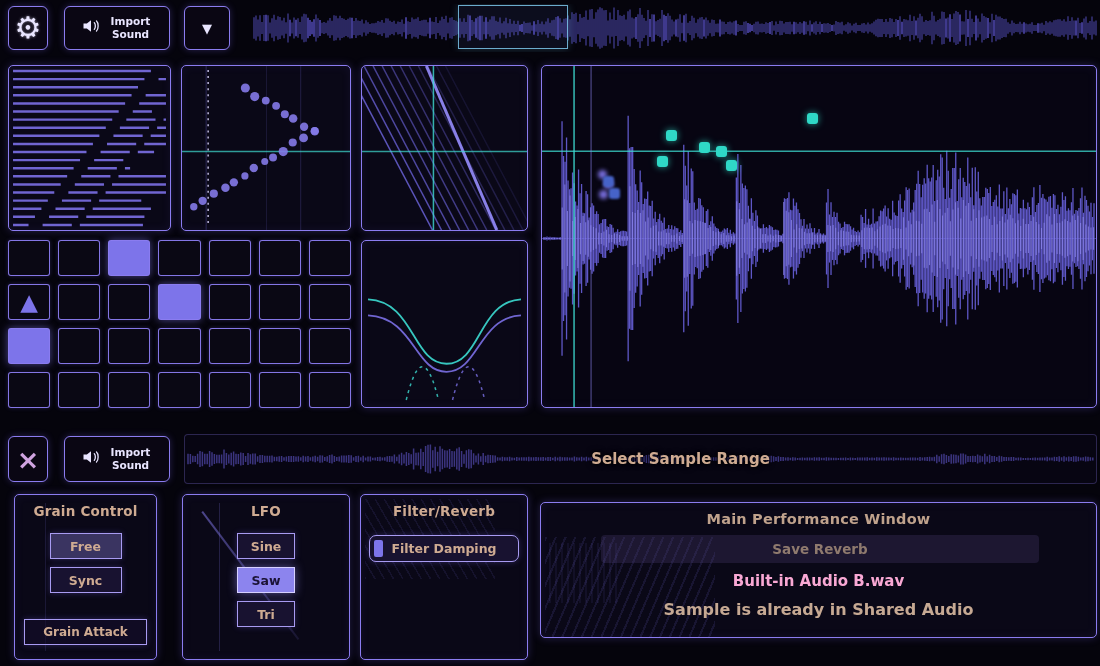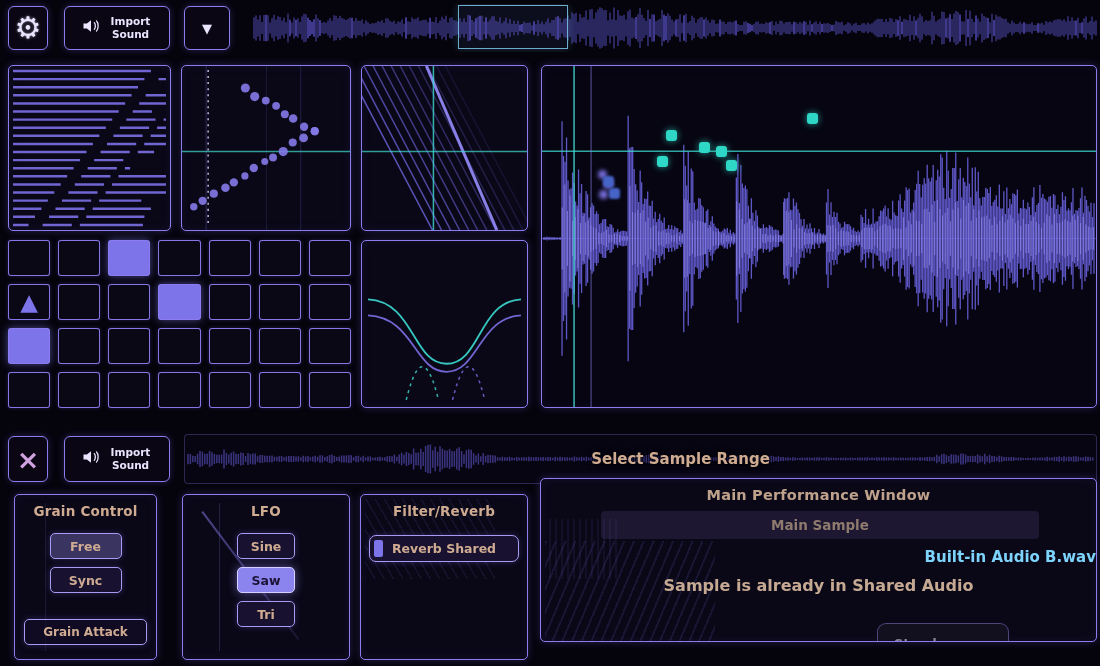--- a/index.html
+++ b/index.html
@@ -58,28 +58,28 @@
                border:1px solid rgba(139,124,240,.28);border-radius:4px;background:#070512;cursor:pointer;}
   #range-strip svg{position:absolute;inset:0;width:100%;height:100%;}
   #range-label{position:absolute;top:50%;left:50%;transform:translate(calc(-50% + 40px),-50%);
                color:var(--text-warm,#cfab92);font-weight:bold;font-size:15px;white-space:nowrap;
                text-shadow:0 0 6px #000,0 0 3px #000;}
 
   
   #grain-panel{left:14px;top:494px;width:143px;height:166px;}
   #lfo-panel{left:182px;top:494px;width:168px;height:166px;}
   #fr-panel{left:360px;top:494px;width:168px;height:166px;}
-  #perf-panel{left:540px;top:478px;width:557px;height:164px;}
+  #perf-panel{left:540px;top:502px;width:557px;height:136px;}
 
   .panel-title{position:absolute;top:8px;left:0;right:0;text-align:center;
                color:var(--text-warm,#cfab92);font-weight:bold;font-size:13.5px;letter-spacing:.2px;}
   .perf-title{font-size:14.5px;color:#bfa28c;}
 
   .btn{position:absolute;display:flex;align-items:center;justify-content:center;
-       border:1.5px solid #a89bf2;border-radius:5px;background:#181230;
+       border:1.5px solid #a89bf2;border-radius:0;background:#181230;
        color:var(--text-warm,#cfab92);font-weight:bold;font-size:12.5px;cursor:pointer;
        box-shadow:0 0 6px rgba(123,104,238,.3);}
   .pill{left:50%;transform:translateX(-50%);width:72px;height:26px;}
   #btn-free{top:38px;background:#3a3461;}
   #btn-sync{top:72px;}
   #btn-attack{left:9px;right:9px;top:124px;height:26px;background:rgba(22,15,45,.55);font-size:12px;}
 
   #btn-sine{top:38px;width:58px;}
   #btn-saw{top:72px;width:58px;background:var(--active-btn-bg,#8c84ee);color:#1b1335;border-color:#d6d0ff;
            box-shadow:0 0 10px rgba(140,132,238,.6);}
@@ -88,21 +88,21 @@
   .slider-btn{left:8px;right:8px;height:27px;border-radius:7px;}
   #btn-damp{top:40px;}
   #btn-size{top:84px;left:14px;right:14px;}
   .handle{position:absolute;left:4px;top:4px;bottom:4px;width:9px;border-radius:2px;
           background:var(--accent-fill,#7d74ea);}
   #btn-size .handle{width:5px;}
 
   #save-bar{position:absolute;left:60px;right:57px;top:32px;height:28px;background:rgba(78,64,120,.28);
             border-radius:4px;display:flex;align-items:center;justify-content:center;
             color:var(--text-warm-dim,#8f7a6e);font-weight:bold;font-size:13.5px;cursor:pointer;}
-  #file-name{position:absolute;top:69px;left:0;right:0;text-align:right;color:#7dd3fc;
+  #file-name{position:absolute;top:69px;left:0;right:0;text-align:center;color:#f9a8d4;
              font-weight:bold;font-size:15px;}
   #status-line{position:absolute;top:97px;left:0;right:0;text-align:center;color:#c6a993;
                font-weight:bold;font-size:16px;}
   #partial-btn{position:absolute;left:336px;top:144px;width:132px;height:40px;
                border:1.5px solid rgba(150,135,240,.45);border-radius:9px;background:#120f1e;
                color:#8d7f99;font-weight:bold;font-size:13px;display:flex;align-items:center;
                padding-left:16px;cursor:pointer;}
 
   
   #perf-panel::before{content:"";position:absolute;left:4px;bottom:0;width:170px;height:100px;
@@ -1729,25 +1729,25 @@
     <div class="panel-title">LFO</div>
     <button type="button" class="btn pill" id="btn-sine">Sine</button>
     <button type="button" class="btn pill" id="btn-saw">Saw</button>
     <button type="button" class="btn pill" id="btn-tri">Tri</button>
   </div>
 
   <div class="panel" id="fr-panel">
     <div class="panel-title">Filter/Reverb</div>
     <button type="button" class="btn slider-btn" id="btn-damp">
       <span class="handle"></span>
-      <span>Reverb Shared</span>
+      <span>Filter Damping</span>
     </button>
   </div>
 
   <div class="panel" id="perf-panel">
     <div class="panel-title perf-title">Main Performance Window</div>
-    <div id="save-bar">Main Sample</div>
+    <div id="save-bar">Save Reverb</div>
     <div id="file-name">Built-in Audio B.wav</div>
     <div id="status-line">Sample is already in Shared Audio</div>
     <div id="partial-btn">Stand</div>
   </div>
 
 </div>
 
 </body></html>

